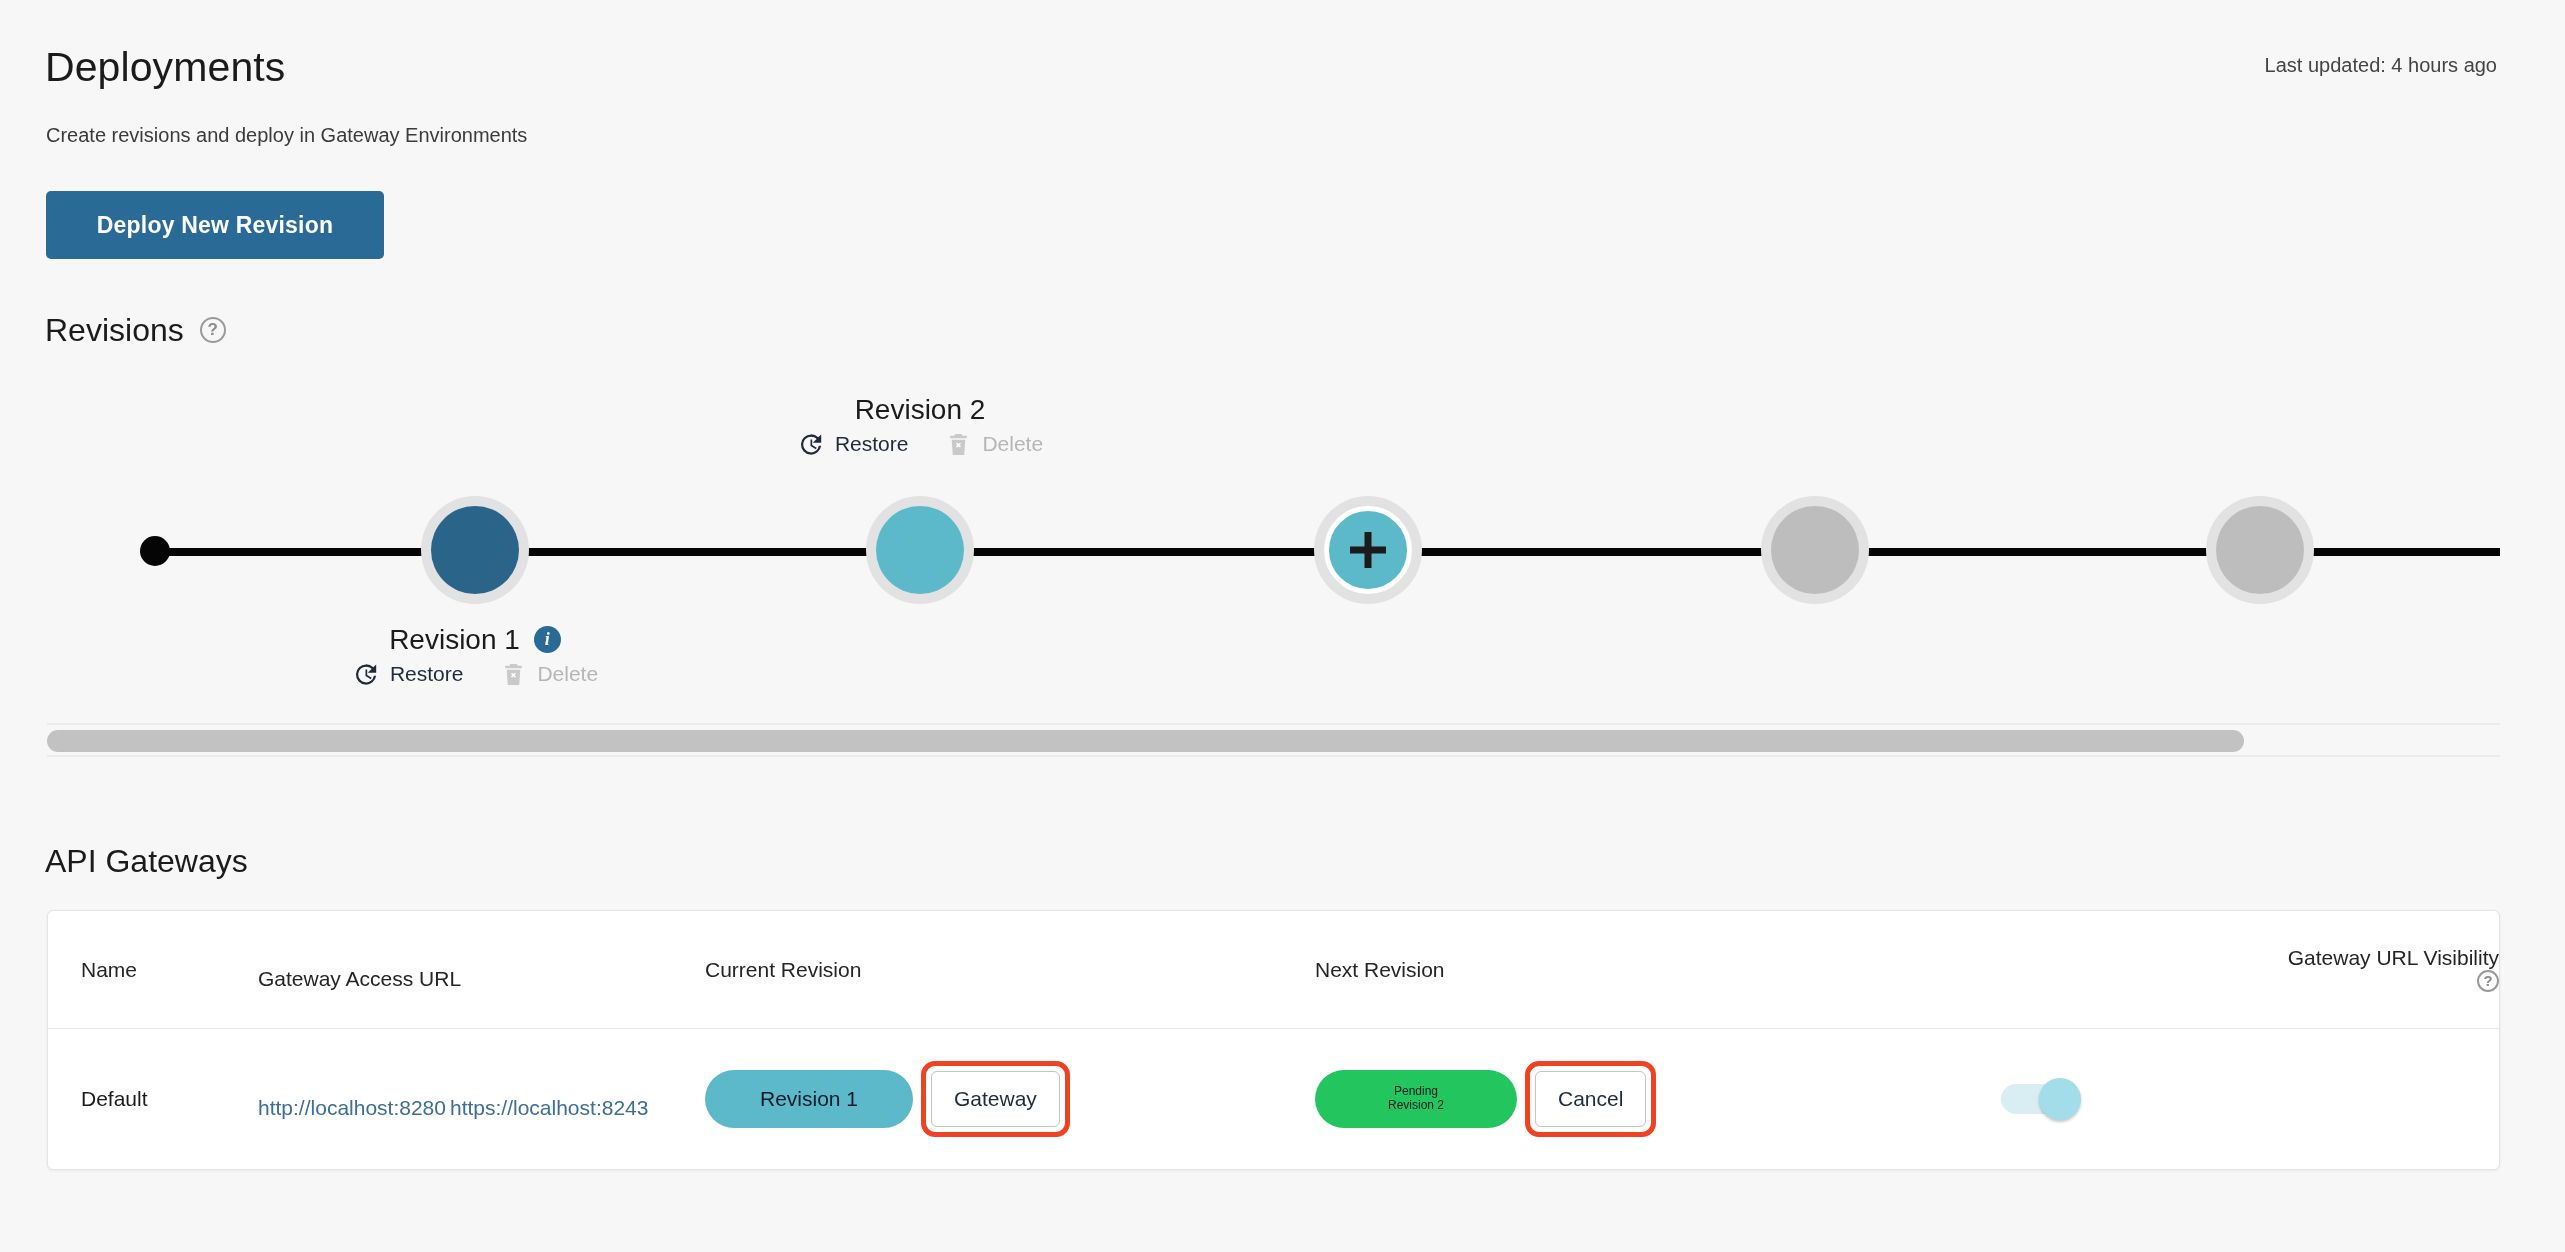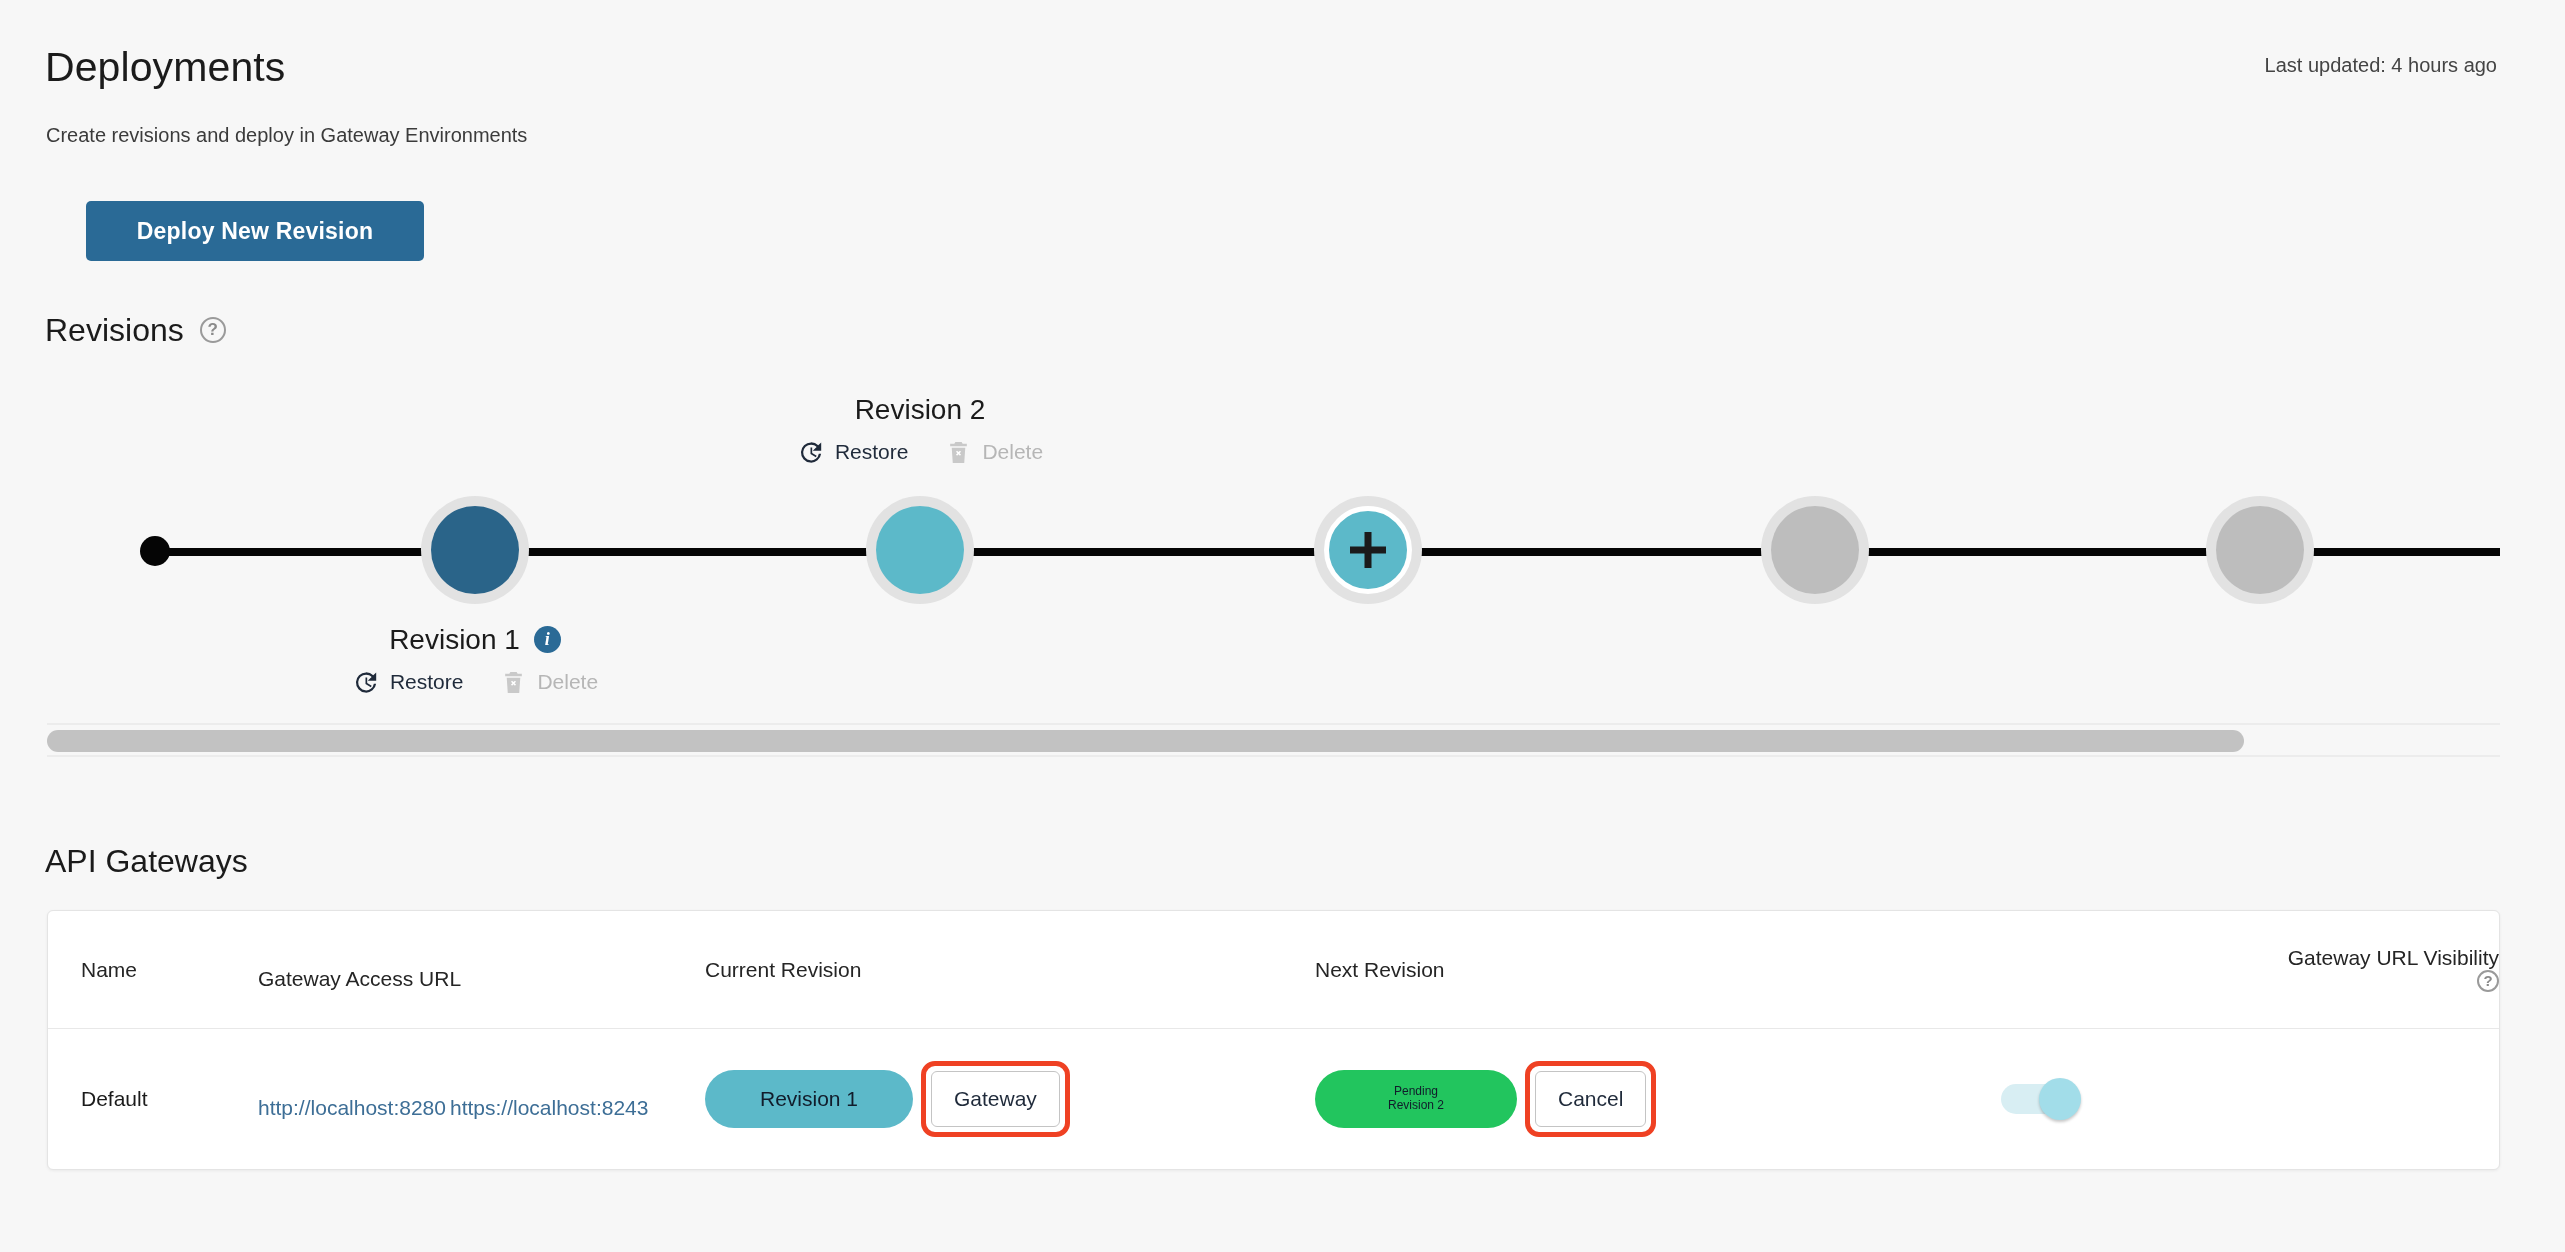--- a/index.html
+++ b/index.html
@@ -38,33 +38,32 @@
   .last-updated {
     position: absolute;
     right: 68px; top: 38px;
     font-size: 20px;
     color: #444;
   }
 
   
   .deploy-btn {
     position: absolute;
-    left: 46px; top: 201px;
-    width: 338px; height: 60px;
+    left: 46px; top: 191px;
+    width: 338px; height: 68px;
     background: #2a6a96;
     border: none;
     border-radius: 5px;
     color: #ffffff;
     font-size: 23px;
     font-family: "Liberation Sans", sans-serif;
     font-weight: 700;
     letter-spacing: 0.2px;
     cursor: pointer;
     padding: 0;
-    margin-left: 40px;
   }
 
   
   .revisions-heading {
     position: absolute;
     left: 45px; top: 312px;
     font-size: 32px;
     font-weight: 400;
     color: #1b1b1b;
   }
@@ -178,21 +177,21 @@
     border-radius: 50%;
     background: #2a6a96;
     color: #ffffff;
     font-size: 18px;
     font-weight: 700;
     font-style: italic;
     font-family: "Liberation Serif", serif;
     cursor: pointer;
   }
   .rev-actions {
-    margin-top: 12px;
+    margin-top: 4px;
     display: flex;
     align-items: center;
     justify-content: center;
     gap: 38px;
     font-size: 21px;
   }
   .rev-action {
     display: inline-flex;
     align-items: center;
     gap: 11px;

